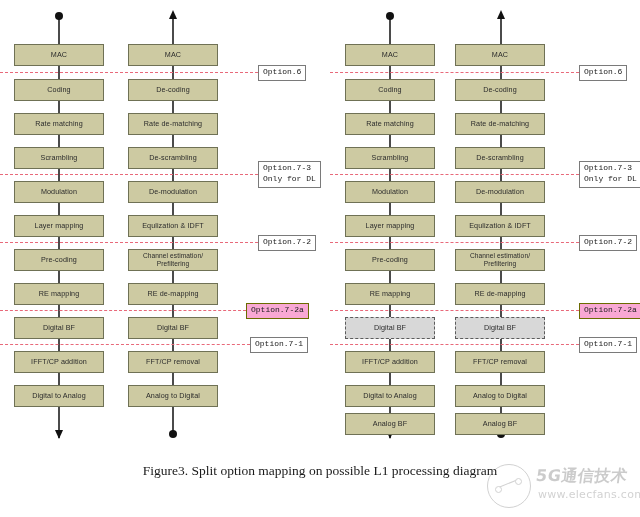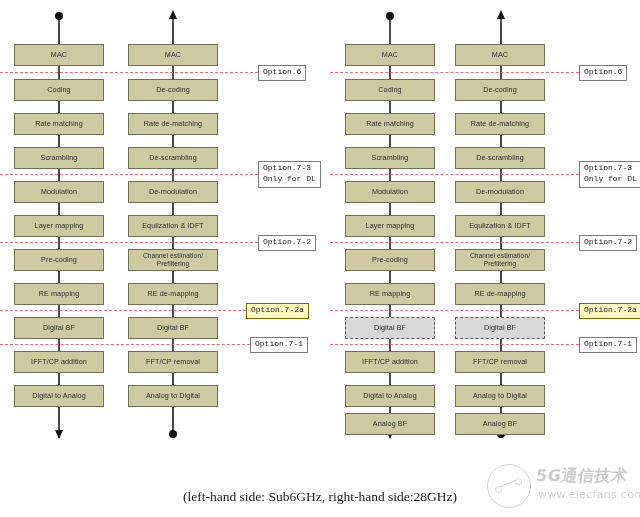--- a/index.html
+++ b/index.html
@@ -83,21 +83,21 @@
     background: #ffffff;
     padding: 1px 4px 2px 4px;
     font-size: 8px;
     line-height: 1.35;
     color: #1b1b1b;
     white-space: nowrap;
     z-index: 9;
     font-family: Liberation Mono, monospace;
   }
   .option-label.highlight {
-    background: #fef9c3;
+    background: #f9a8d4;
     border: 1px solid #6b6b00;
   }
   
   .caption {
     position: absolute;
     left: 0;
     width: 640px;
     text-align: center;
     font-family: "Liberation Serif", serif;
     font-size: 13.5px;
@@ -268,21 +268,21 @@
     <div class="split-line" style="left:330px; top:344px; width:249px;"></div>
 
     <div class="option-label" style="left:579px; top:65px;">Option.6</div>
     <div class="option-label" style="left:579px; top:161px; white-space:pre-line;">Option.7-3
 Only for DL</div>
     <div class="option-label" style="left:579px; top:235px;">Option.7-2</div>
     <div class="option-label highlight" style="left:579px; top:303px;">Option.7-2a</div>
     <div class="option-label" style="left:579px; top:337px;">Option.7-1</div>
   </div>
 
-  <div class="caption" id="caption-line2">(left-hand side: Sub6GHz, right-hand side:28GHz)</div>
+  <div class="caption" id="caption-line1">Figure3. Split option mapping on possible L1 processing diagram</div>
 
   <div class="watermark" id="wm-circle">
     <div class="bar"></div>
     <div class="nodeA"></div>
     <div class="nodeB"></div>
   </div>
   <div class="watermark" id="wm-text-cn">5G通信技术</div>
   <div class="watermark" id="wm-text-url">www.elecfans.com</div>
 
 </div>

